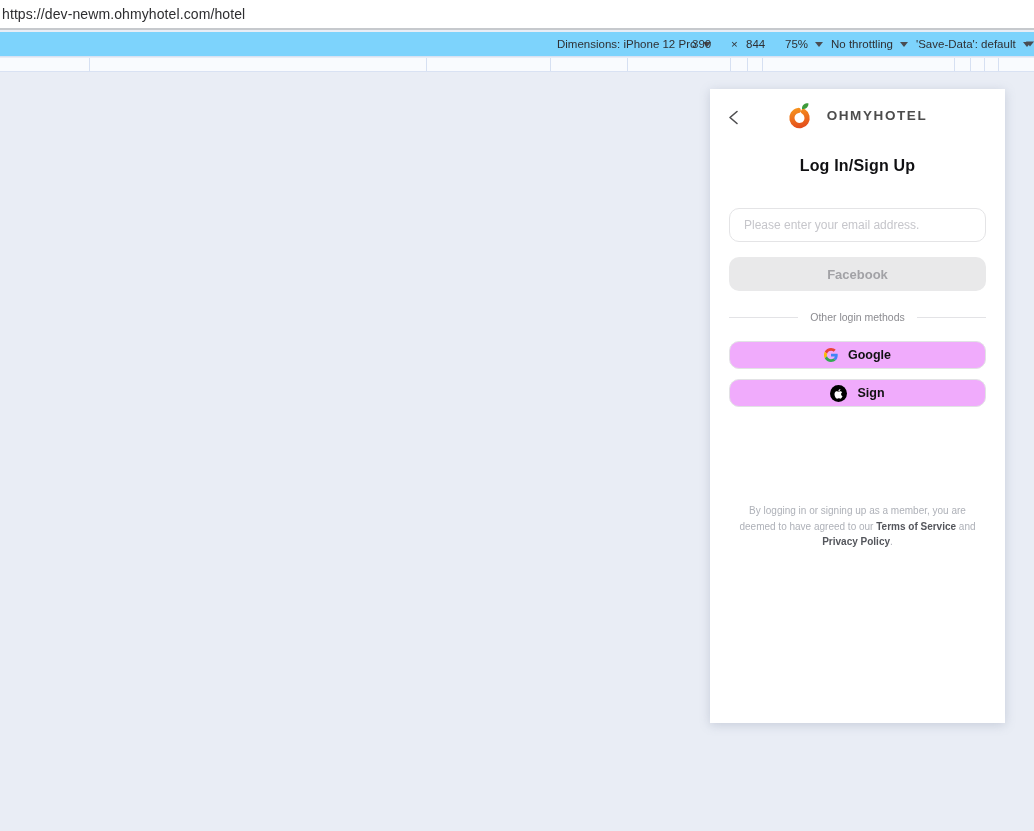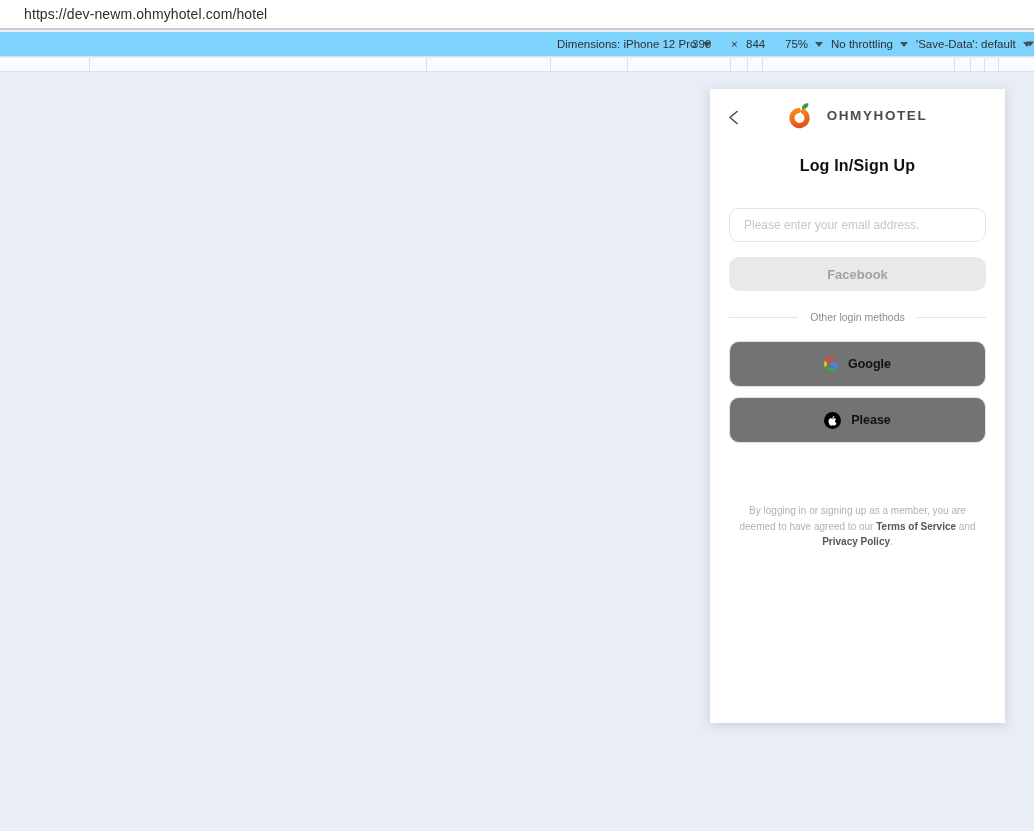--- a/index.html
+++ b/index.html
@@ -10,21 +10,21 @@
     position:relative;
     overflow:hidden;
   }
 
   
   .url-bar {
     position:absolute; left:0; top:0; width:1034px; height:30px;
     background:#ffffff;
     border-bottom:2px solid #c6c9cd;
     display:flex; align-items:center;
-    padding-left:24px;
+    padding-left:2px;
   }
   .url-text { font-size:14px; color:#2e2e30; letter-spacing:.1px; }
 
   
   .dev-toolbar {
     position:absolute; left:0; top:32px; width:1034px; height:25px;
     background:#7dd3fc;
     border-bottom:1px solid #d9e2f3;
     overflow:hidden;
   }
@@ -106,21 +106,21 @@
   .divider-row .line { flex:1; height:1px; background:#e3e3e6; }
   .divider-label {
     padding:0 12px; font-size:10.5px; color:#8b8b90; white-space:nowrap;
   }
 
   .social-list {
     position:absolute; left:19px; top:252px; width:257px;
     display:flex; flex-direction:column; gap:10px;
   }
   .social-btn {
-    height:46px; background:#737373;
+    height:28px; background:#f0abfc;
     border:1px solid #e2e2e5; border-radius:10px;
     display:flex; align-items:center; justify-content:center; gap:10px;
     font-family:"Liberation Sans", sans-serif; cursor:pointer;
   }
   .social-label { font-size:12.5px; font-weight:700; color:#111; }
   .icon-circle {
     width:17px; height:17px; border-radius:50%;
     display:flex; align-items:center; justify-content:center; flex:0 0 auto;
   }
 
@@ -229,21 +229,21 @@
         </svg>
         <span class="social-label">Google</span>
       </button>
 
       <button class="social-btn">
         <span class="icon-circle" style="background:#000">
           <svg width="10" height="11" viewBox="0 0 24 26">
             <path fill="#fff" d="M17.05 14.54c-.03-2.95 2.41-4.37 2.52-4.44-1.37-2.01-3.51-2.29-4.27-2.32-1.82-.18-3.55 1.07-4.47 1.07-.92 0-2.35-1.04-3.86-1.01-1.99.03-3.82 1.16-4.84 2.94-2.06 3.58-.53 8.88 1.48 11.79 1 1.42 2.18 3.02 3.73 2.96 1.5-.06 2.06-.97 3.87-.97s2.32.97 3.9.94c1.61-.03 2.63-1.45 3.61-2.88 1.14-1.65 1.6-3.25 1.63-3.33-.04-.02-3.12-1.2-3.3-4.75zM14.1 5.86c.83-1 1.39-2.39 1.23-3.78-1.19.05-2.64.8-3.49 1.8-.77.88-1.44 2.3-1.26 3.65 1.33.1 2.69-.67 3.52-1.67z"></path>
           </svg>
         </span>
-        <span class="social-label">Please</span>
+        <span class="social-label">Sign</span>
       </button>
 
 
     </div>
 
     <div class="terms">
       <span>By logging in or signing up as a member, you are deemed to have agreed to our </span><span class="link">Terms of Service</span><span> and </span><span class="link">Privacy Policy</span><span>.</span>
     </div>
 
   </div>

